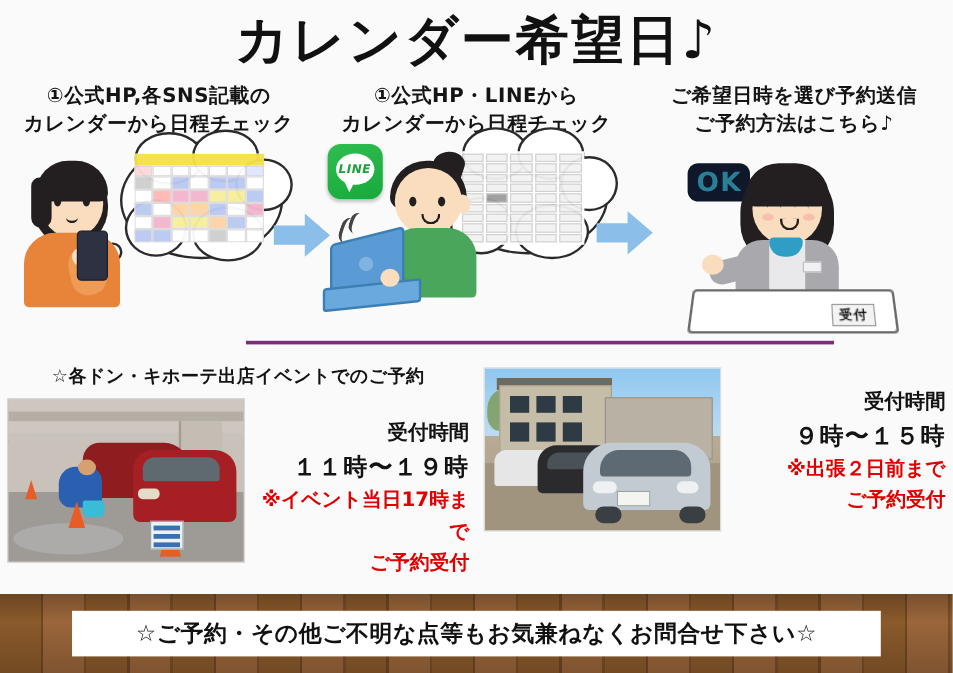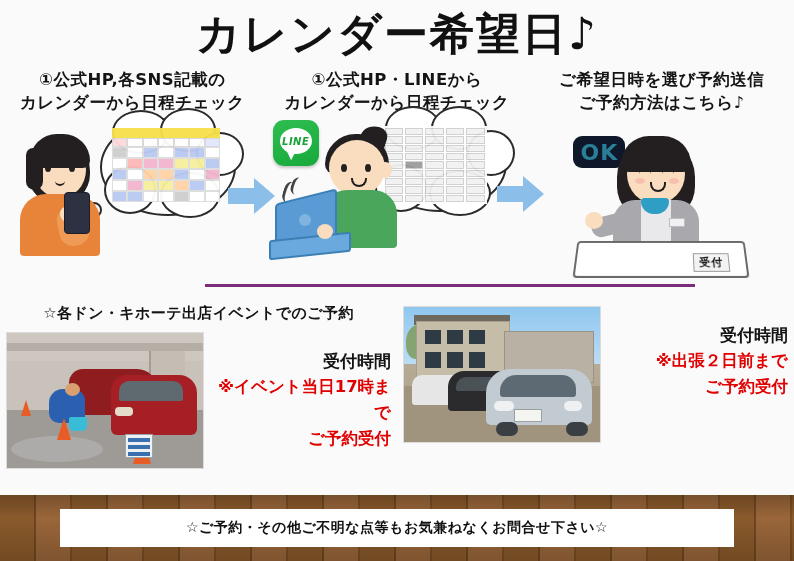--- a/index.html
+++ b/index.html
@@ -325,21 +325,21 @@
   }
   .banner-box {
     position: absolute;
     left: 60px; top: 14px;
     width: 674px; height: 38px;
     background: #ffffff;
     display: flex; align-items: center; justify-content: center;
     z-index: 2;
   }
   .banner-text {
-    font-size: 14px;
+    font-size: 19px;
     font-weight: 700;
     color: #111111;
     letter-spacing: .5px;
     white-space: nowrap;
   }
 </style>
 </head>
 <body>
 
 <div class="title">カレンダー希望日♪</div>
@@ -596,20 +596,21 @@
         <div class="cone c2"></div>
         <div class="cone c3"></div>
         <div class="sign">
             <i></i>
             <i></i>
             <i></i>
           </div>
       </div>
       <div class="hours">
         <div class="hl1">受付時間</div>
+        <div class="hl2">１１時〜１９時</div>
         <div class="hl3">※イベント当日17時まで</div>
         <div class="hl4">ご予約受付</div>
       </div>
     </div>
   </div>
 
   <div class="lower-col right">
     <div class="sec-body">
       <div class="photo ph2">
         <div class="tree"></div>
@@ -630,20 +631,21 @@
         <div class="carsv"></div>
         <div class="carsv-w"></div>
         <div class="carsv-lamp"></div>
         <div class="carsv-lamp2"></div>
         <div class="plate"></div>
         <div class="wheel w1"></div>
         <div class="wheel w2"></div>
       </div>
       <div class="hours">
         <div class="hl1">受付時間</div>
+        <div class="hl2">９時〜１５時</div>
         <div class="hl3">※出張２日前まで</div>
         <div class="hl4">ご予約受付</div>
       </div>
     </div>
   </div>
 </div>
 
 <div class="banner">
   <div class="banner-box">
     <span class="banner-text">☆ご予約・その他ご不明な点等もお気兼ねなくお問合せ下さい☆</span>

